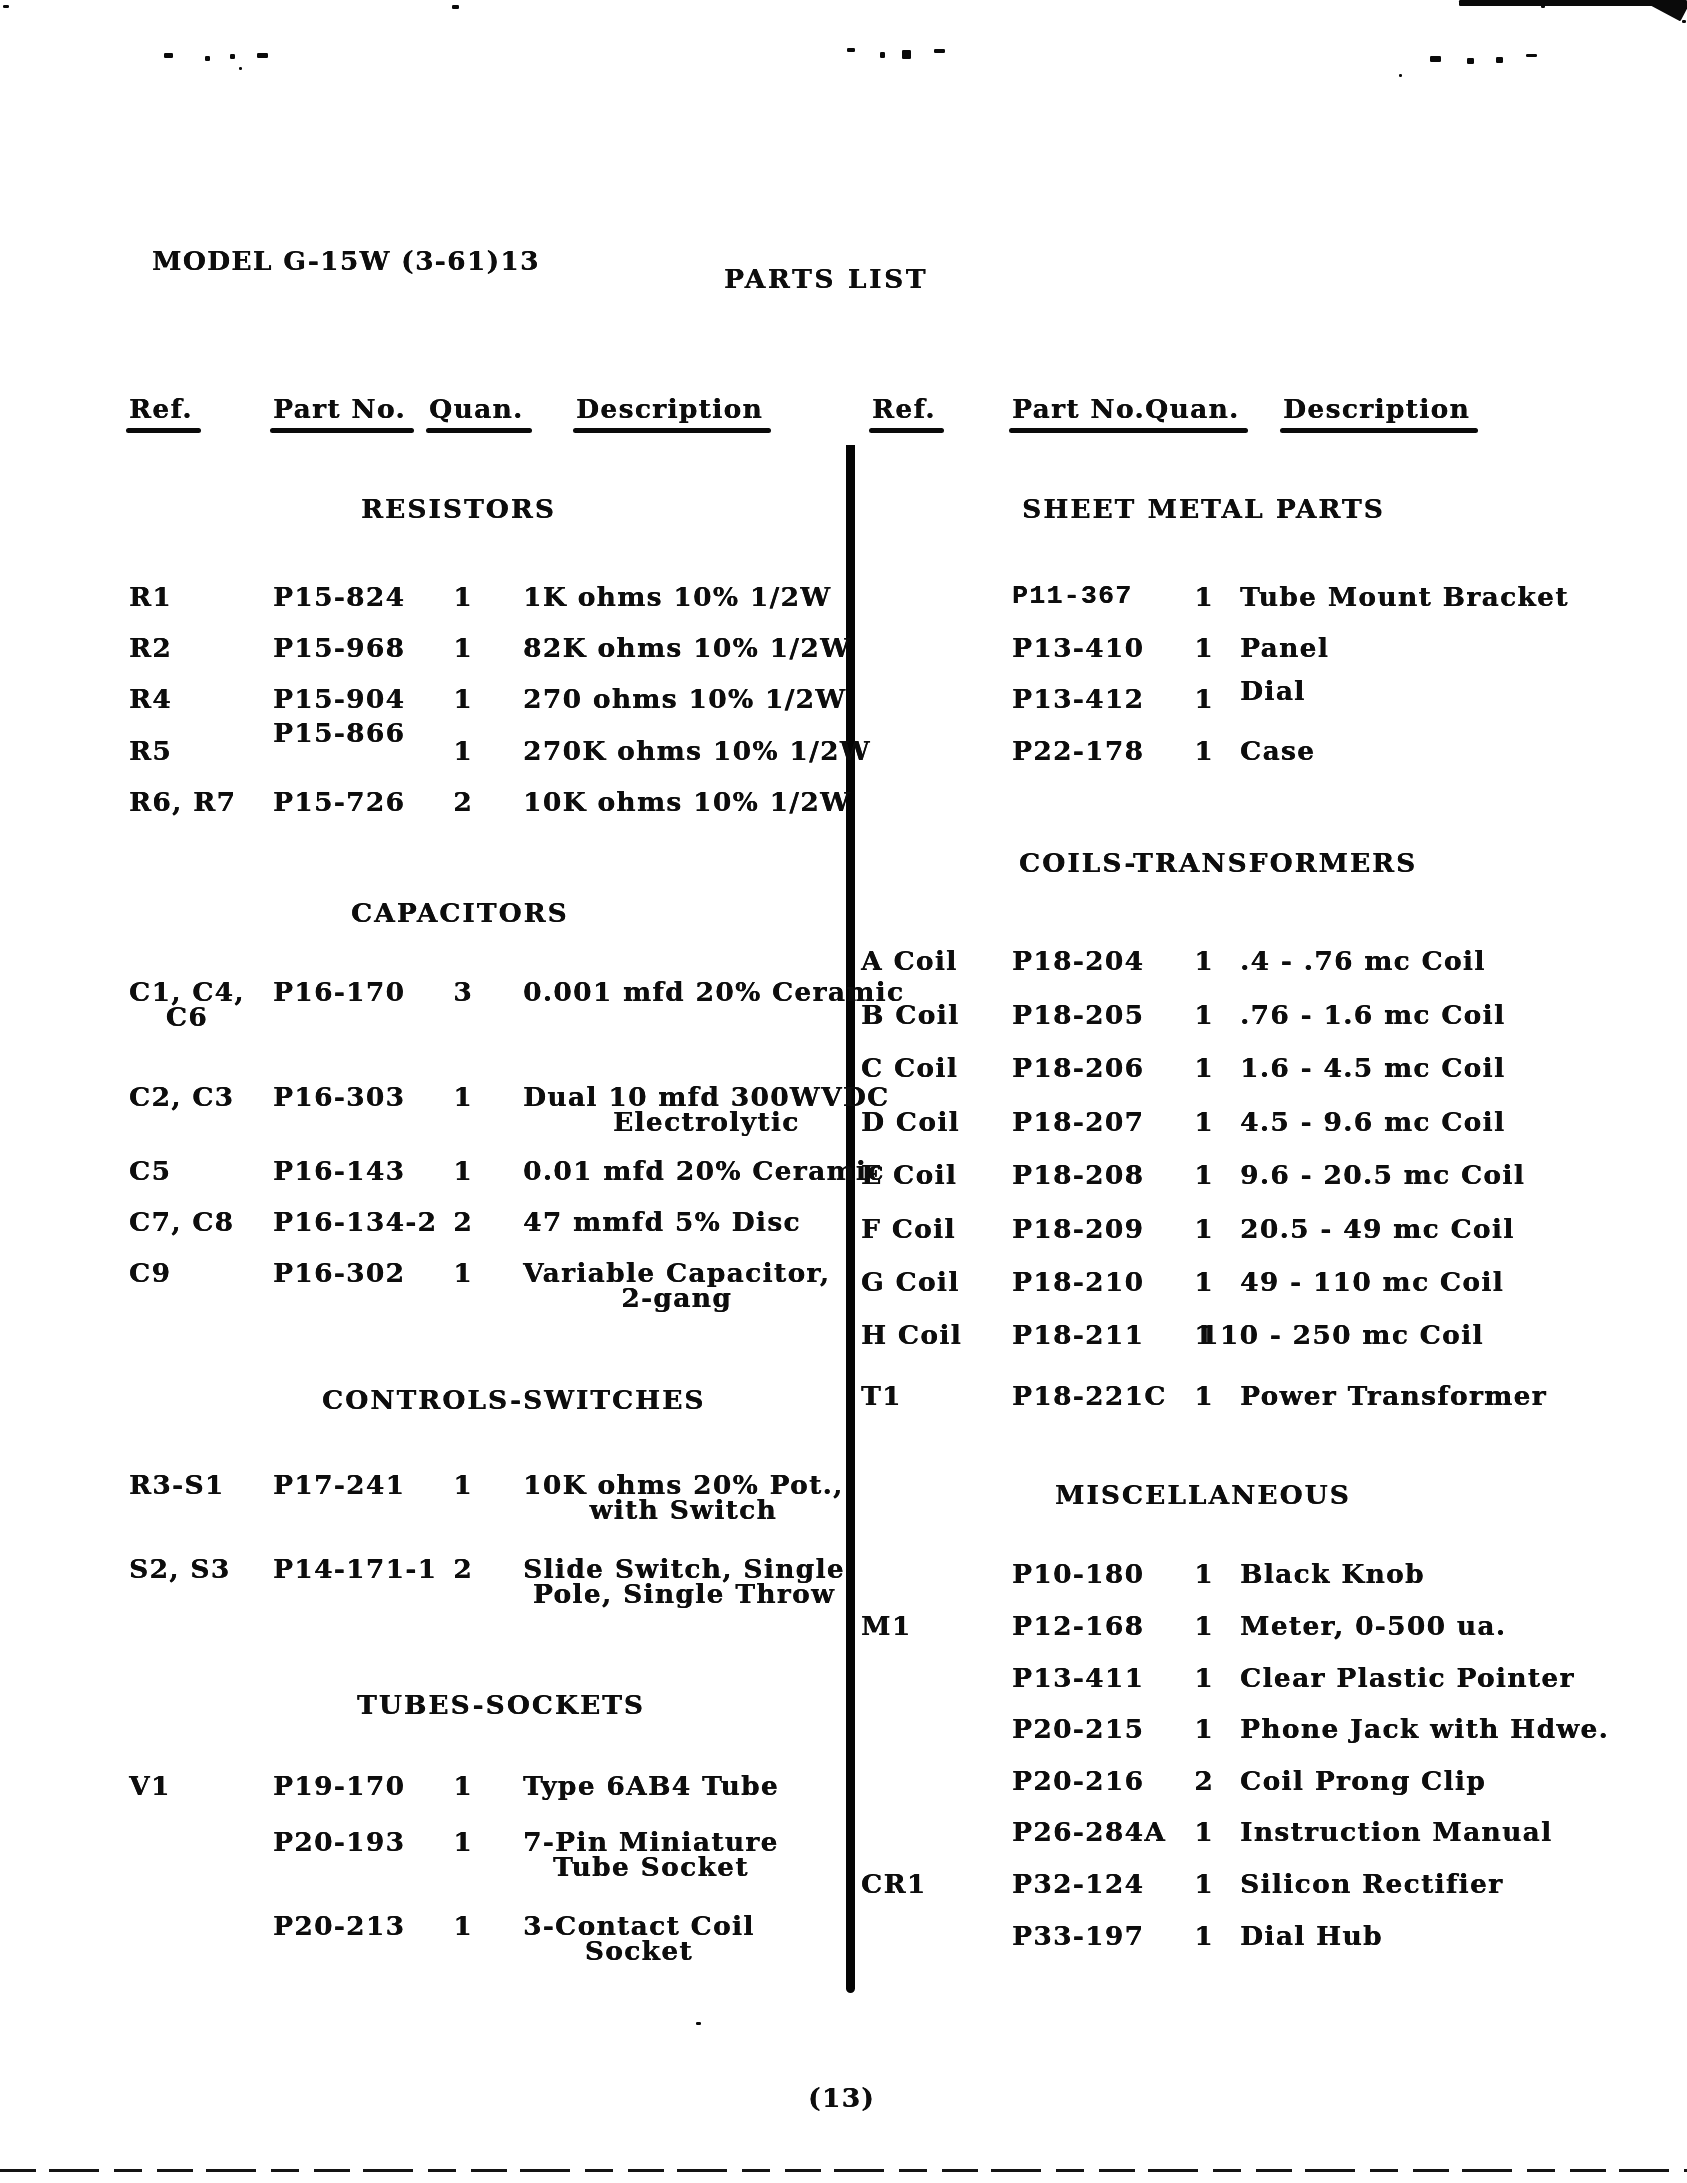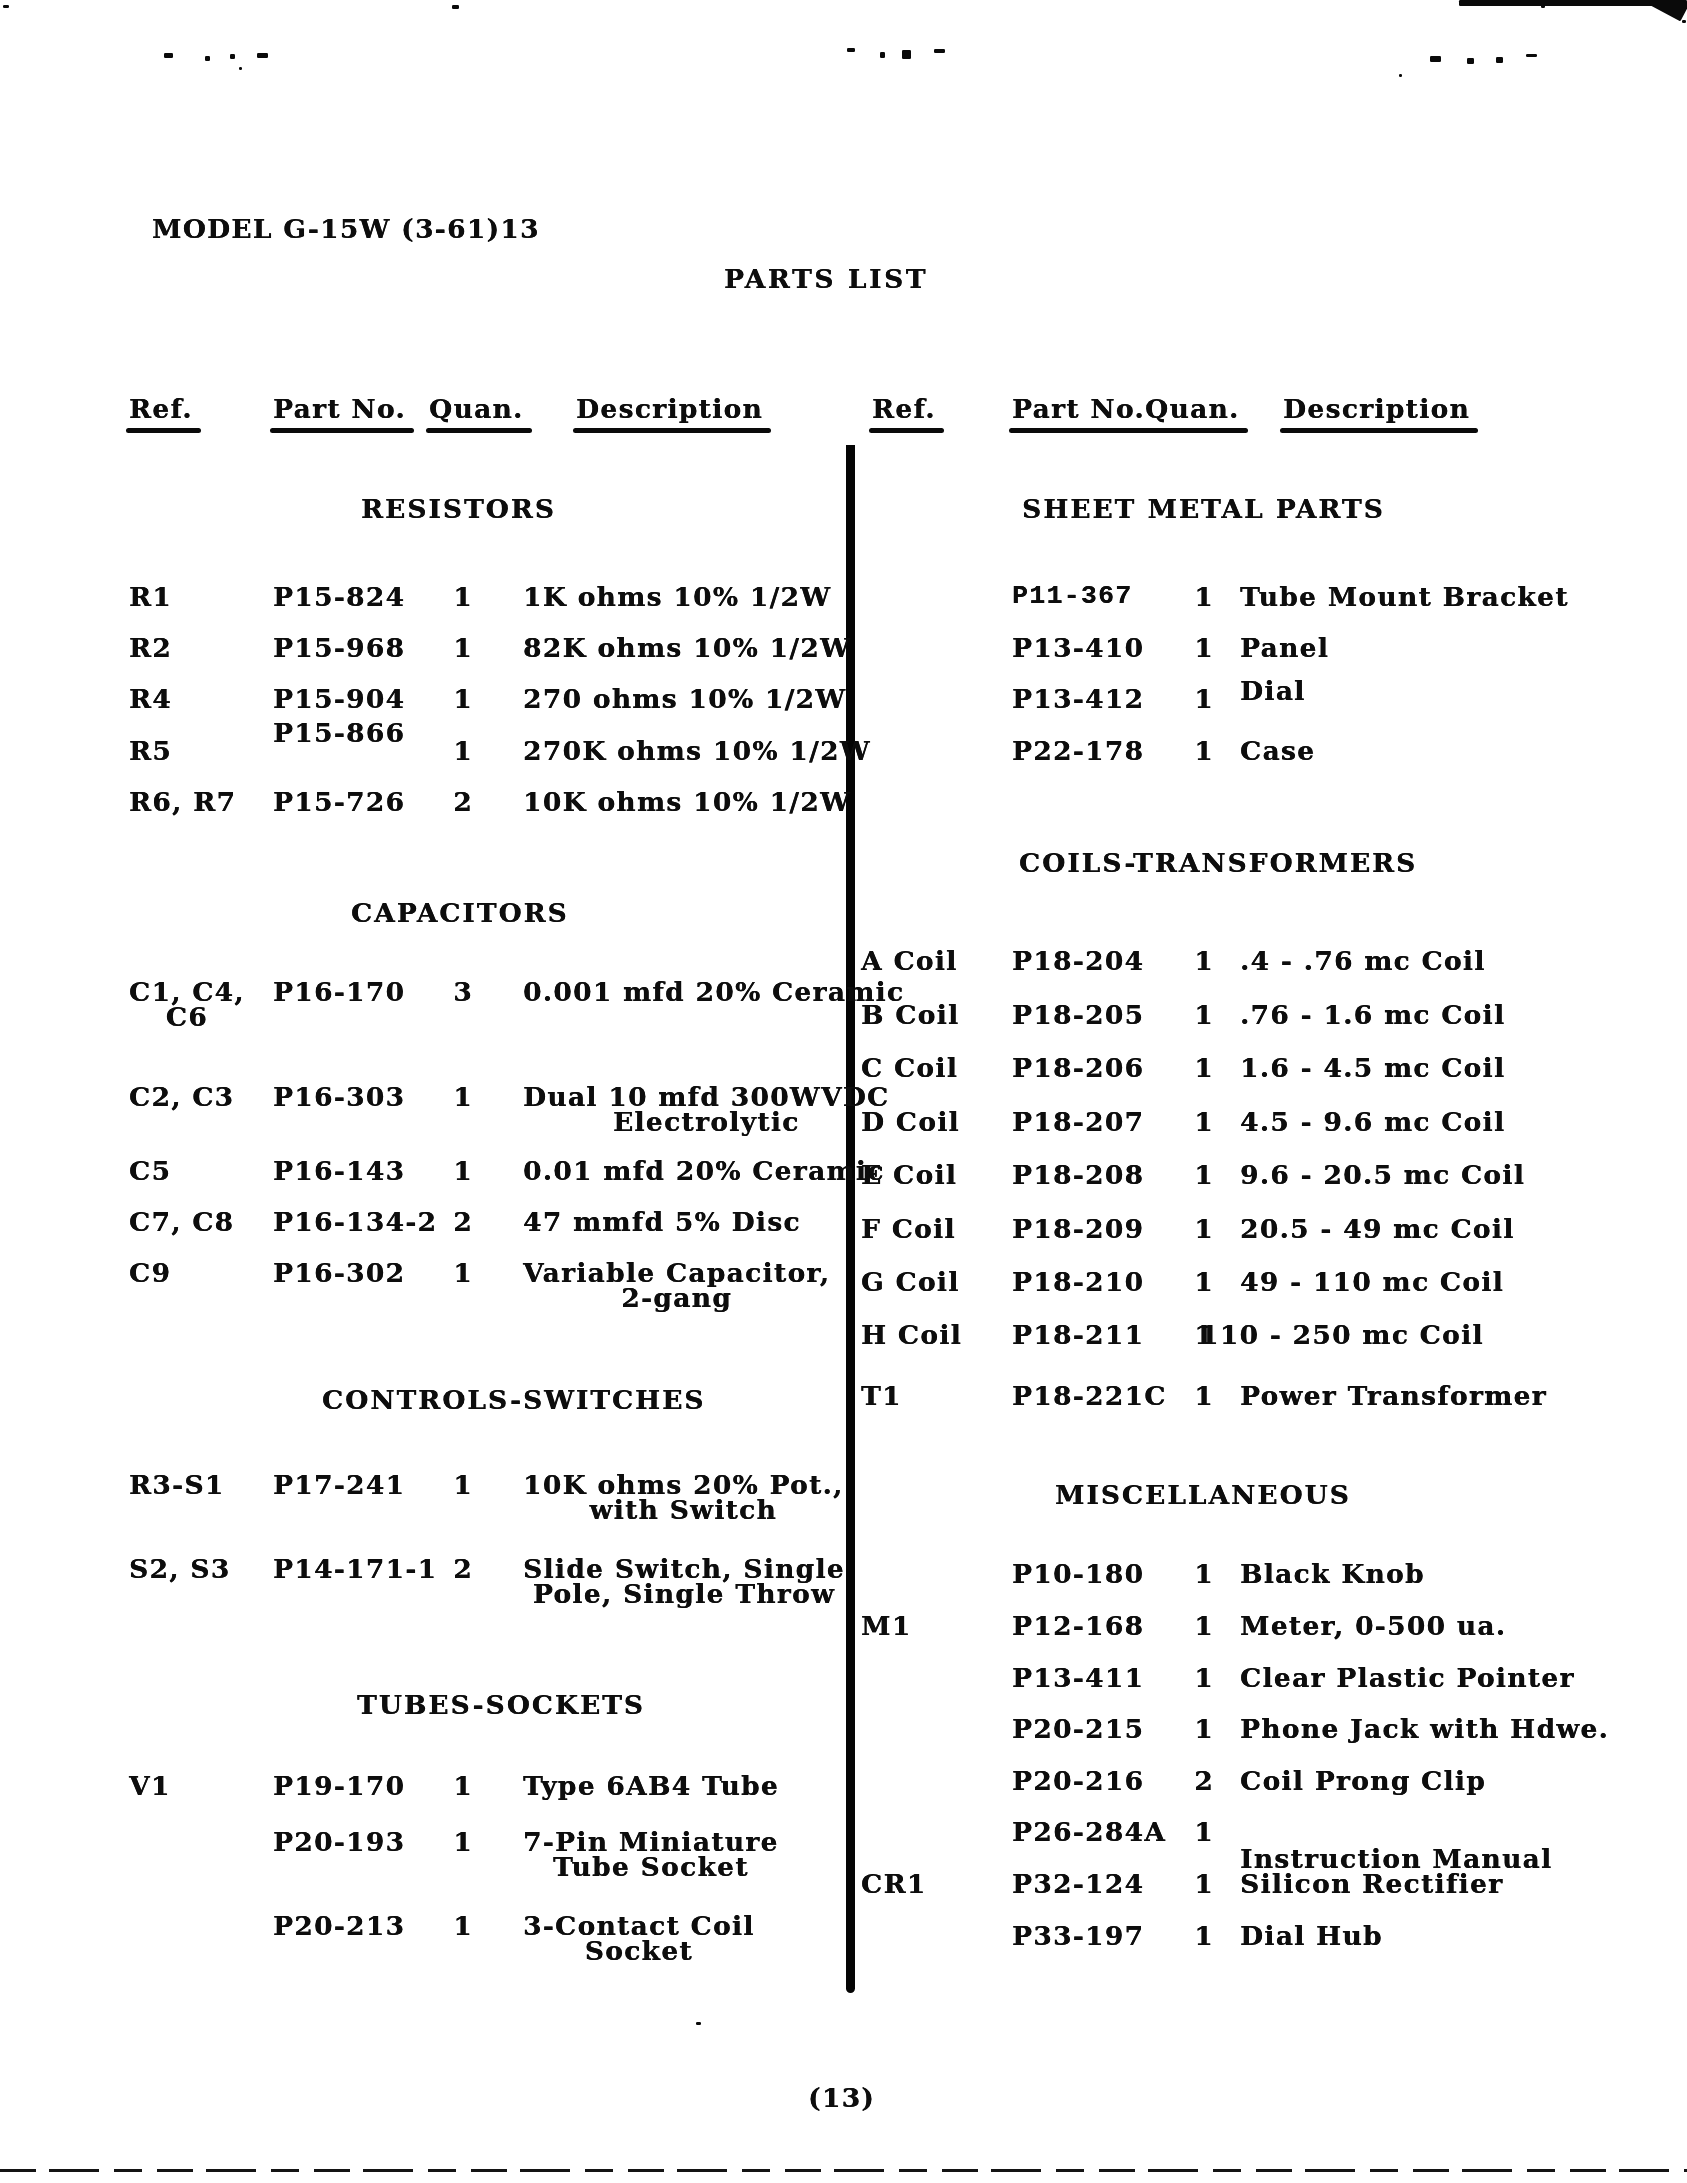--- a/index.html
+++ b/index.html
@@ -13,21 +13,21 @@
   .two{line-height:25px;text-align:center;width:max-content;}
   .sec-title{letter-spacing:2px;}
   .hdr{padding-bottom:4px;}
   .hdr::after{content:"";position:absolute;left:-2.6px;right:-8px;bottom:-6.6px;
      height:5.3px;background:#0a0a0a;border-radius:2.6px;}
   .divider{position:absolute;background:#050505;border-radius:0 0 5.3px 5.3px;}
   .artifact{position:absolute;background:#0a0a0a;border-radius:1.3px;}
   .dashline{position:absolute;height:2.6px;
      background:repeating-linear-gradient(to right,#141414 0 36px,transparent 36px 49px,
        #141414 49px 99px,transparent 99px 114px,#141414 114px 142px,transparent 142px 157px);}
-  .title-line{letter-spacing:1.3px;}
+  .title-line{letter-spacing:1.3px;margin-top:32px;}
 </style>
 </head>
 <body>
 
 <div class="page">
 
   <div class="t title-line" style="left:152px;top:216px;">MODEL G-15W (3-61)13</div>
   <div class="t" style="left:724px;top:266px;letter-spacing:2.6px;">PARTS LIST</div>
 
   <div>
@@ -247,21 +247,21 @@
         <div class="t two" style="left: 1240px; top: 1716px;">Phone Jack with Hdwe.</div>
       </div>
       <div>
         <div class="t two" style="left: 1012px; top: 1768px;">P20-216</div>
         <div class="t two" style="left: 1204px; top: 1768px; transform: translateX(-50%);">2</div>
         <div class="t two" style="left: 1240px; top: 1768px;">Coil Prong Clip</div>
       </div>
       <div>
         <div class="t two" style="left: 1012px; top: 1819px;">P26-284A</div>
         <div class="t two" style="left: 1204px; top: 1819px; transform: translateX(-50%);">1</div>
-        <div class="t two" style="left: 1240px; top: 1819px; margin-top: 27px;">Instruction Manual</div>
+        <div class="t two" style="left: 1240px; top: 1819px;">Instruction Manual</div>
       </div>
       <div>
         <div class="t two" style="left: 861px; top: 1871px;">CR1</div>
         <div class="t two" style="left: 1012px; top: 1871px;">P32-124</div>
         <div class="t two" style="left: 1204px; top: 1871px; transform: translateX(-50%);">1</div>
         <div class="t two" style="left: 1240px; top: 1871px;">Silicon Rectifier</div>
       </div>
       <div>
         <div class="t two" style="left: 1012px; top: 1923px;">P33-197</div>
         <div class="t two" style="left: 1204px; top: 1923px; transform: translateX(-50%);">1</div>

